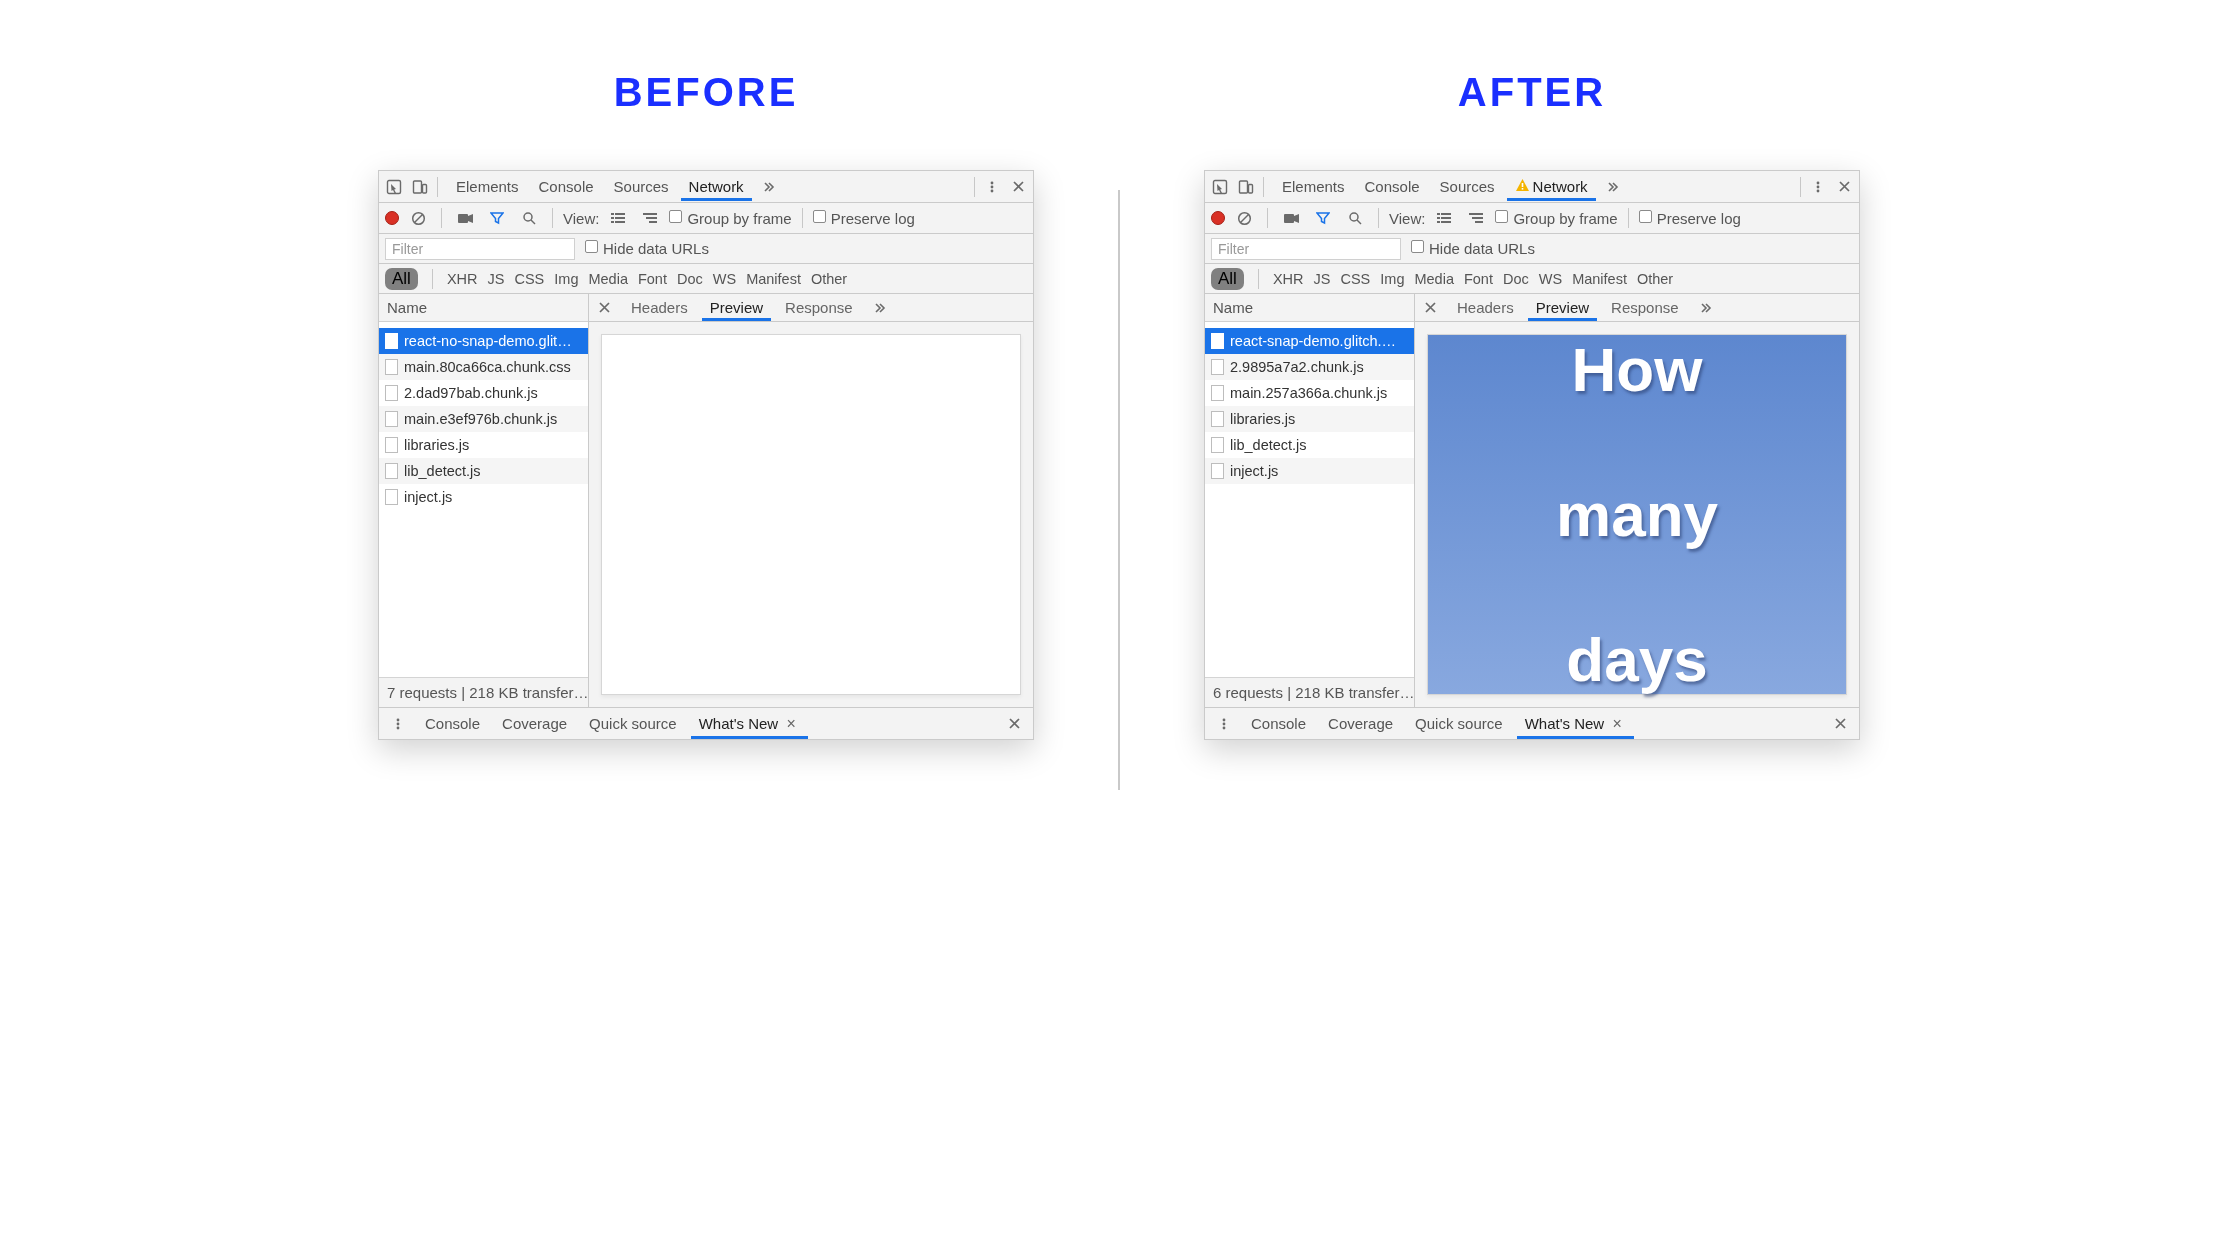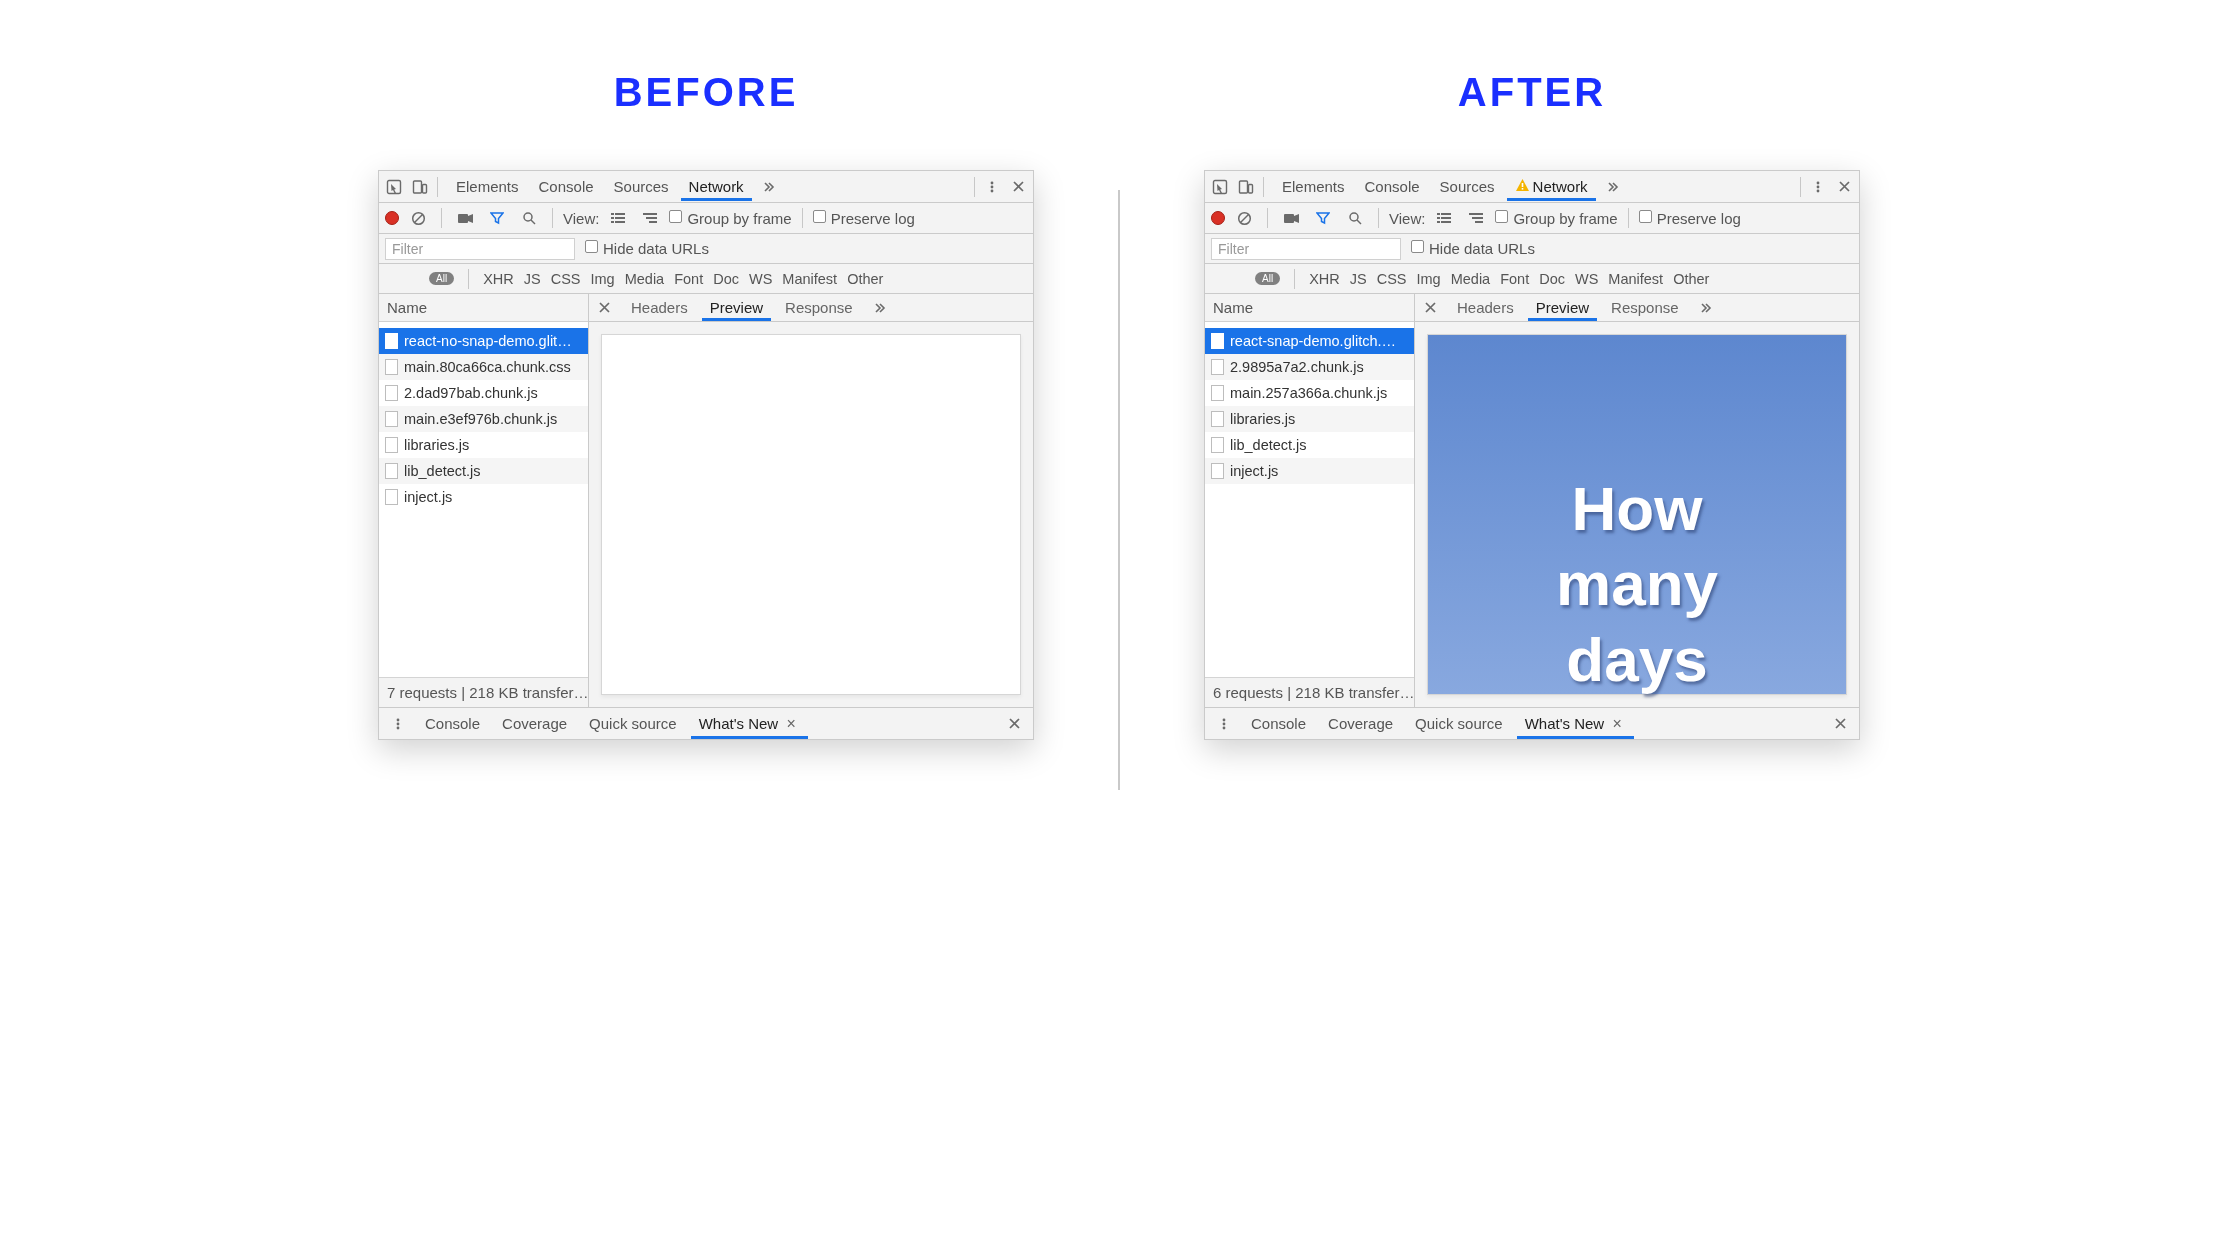--- a/index.html
+++ b/index.html
@@ -122,22 +122,22 @@
     width:190px; padding:0 6px; color:#999; font-size:14px;
     display:flex; align-items:center;
   }
   
   .types-row {
     display:flex; align-items:center; gap:10px;
     height:30px; border-bottom:1px solid #cacaca; padding:0 6px;
     font-size:14.5px; color:#555;
   }
   .chip-all {
-    background:#808080; color:#ffffff; border-radius:7px;
-    padding:1px 7px; font-size:10px;margin-left:44px;
+    background:#808080; color:#000000; border-radius:7px;
+    padding:1px 7px; font-size:17px;
   }
   
   .content {
     flex:1; display:flex; min-height:0;
   }
   .reqlist {
     width:210px; display:flex; flex-direction:column;
     border-right:1px solid #cacaca; background:#fff;
   }
   .reqlist-header {
@@ -176,21 +176,21 @@
   .ptab.active { color:#222; border-bottom:3px solid #1a73e8; padding-bottom:2px; }
   .preview-body {
     flex:1; padding:12px; display:flex;
   }
   .preview-card {
     flex:1; background:#fff; border:1px solid #d6d6d6;
     box-shadow:0 2px 4px rgba(0,0,0,0.06);
   }
   .preview-card.gradient {
     background: linear-gradient(180deg,#5d87cf 0%, #88a8df 100%);
-    display:flex; flex-direction:column; align-items:center; justify-content:flex-end;
+    display:flex; flex-direction:column; align-items:center; justify-content:space-between;
     gap:6px;
   }
   .gradient .word {
     font-size:62px; font-weight:700; color:#fff;
     text-shadow: 2px 3px 3px rgba(40,60,110,0.55);
     line-height:1.12;
   }
   
   .drawer {
     height:32px; display:flex; align-items:center;

